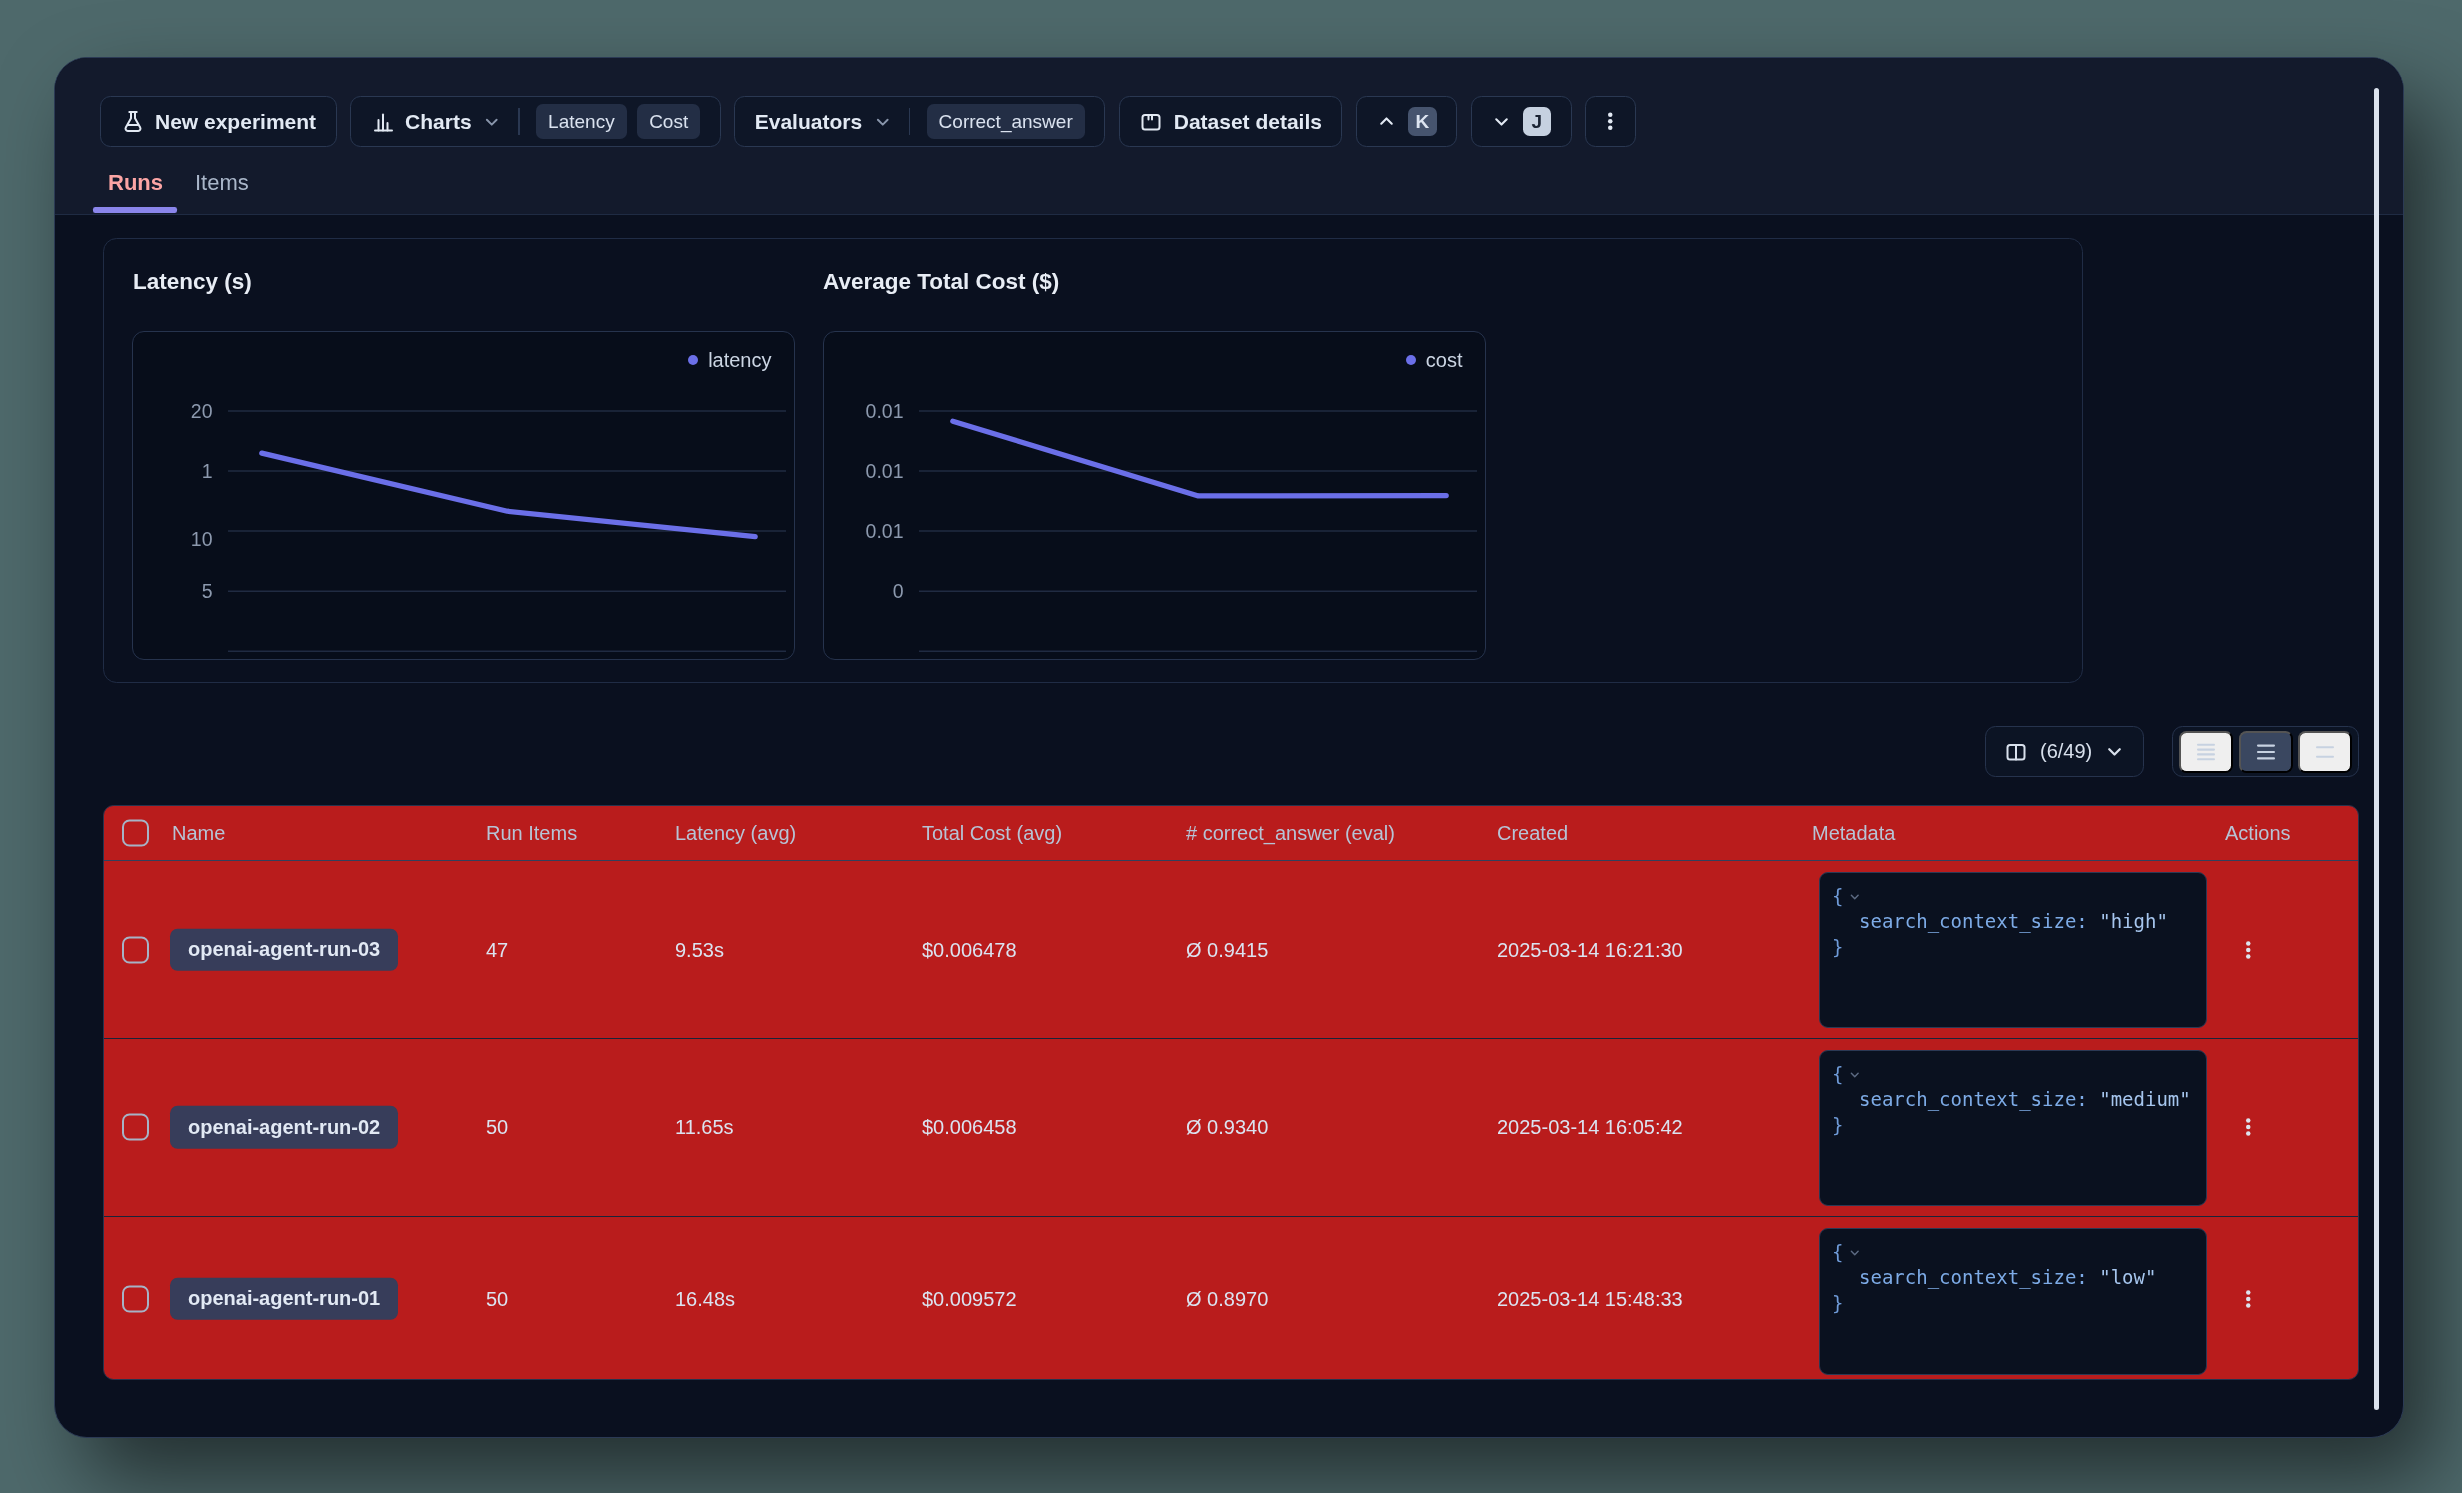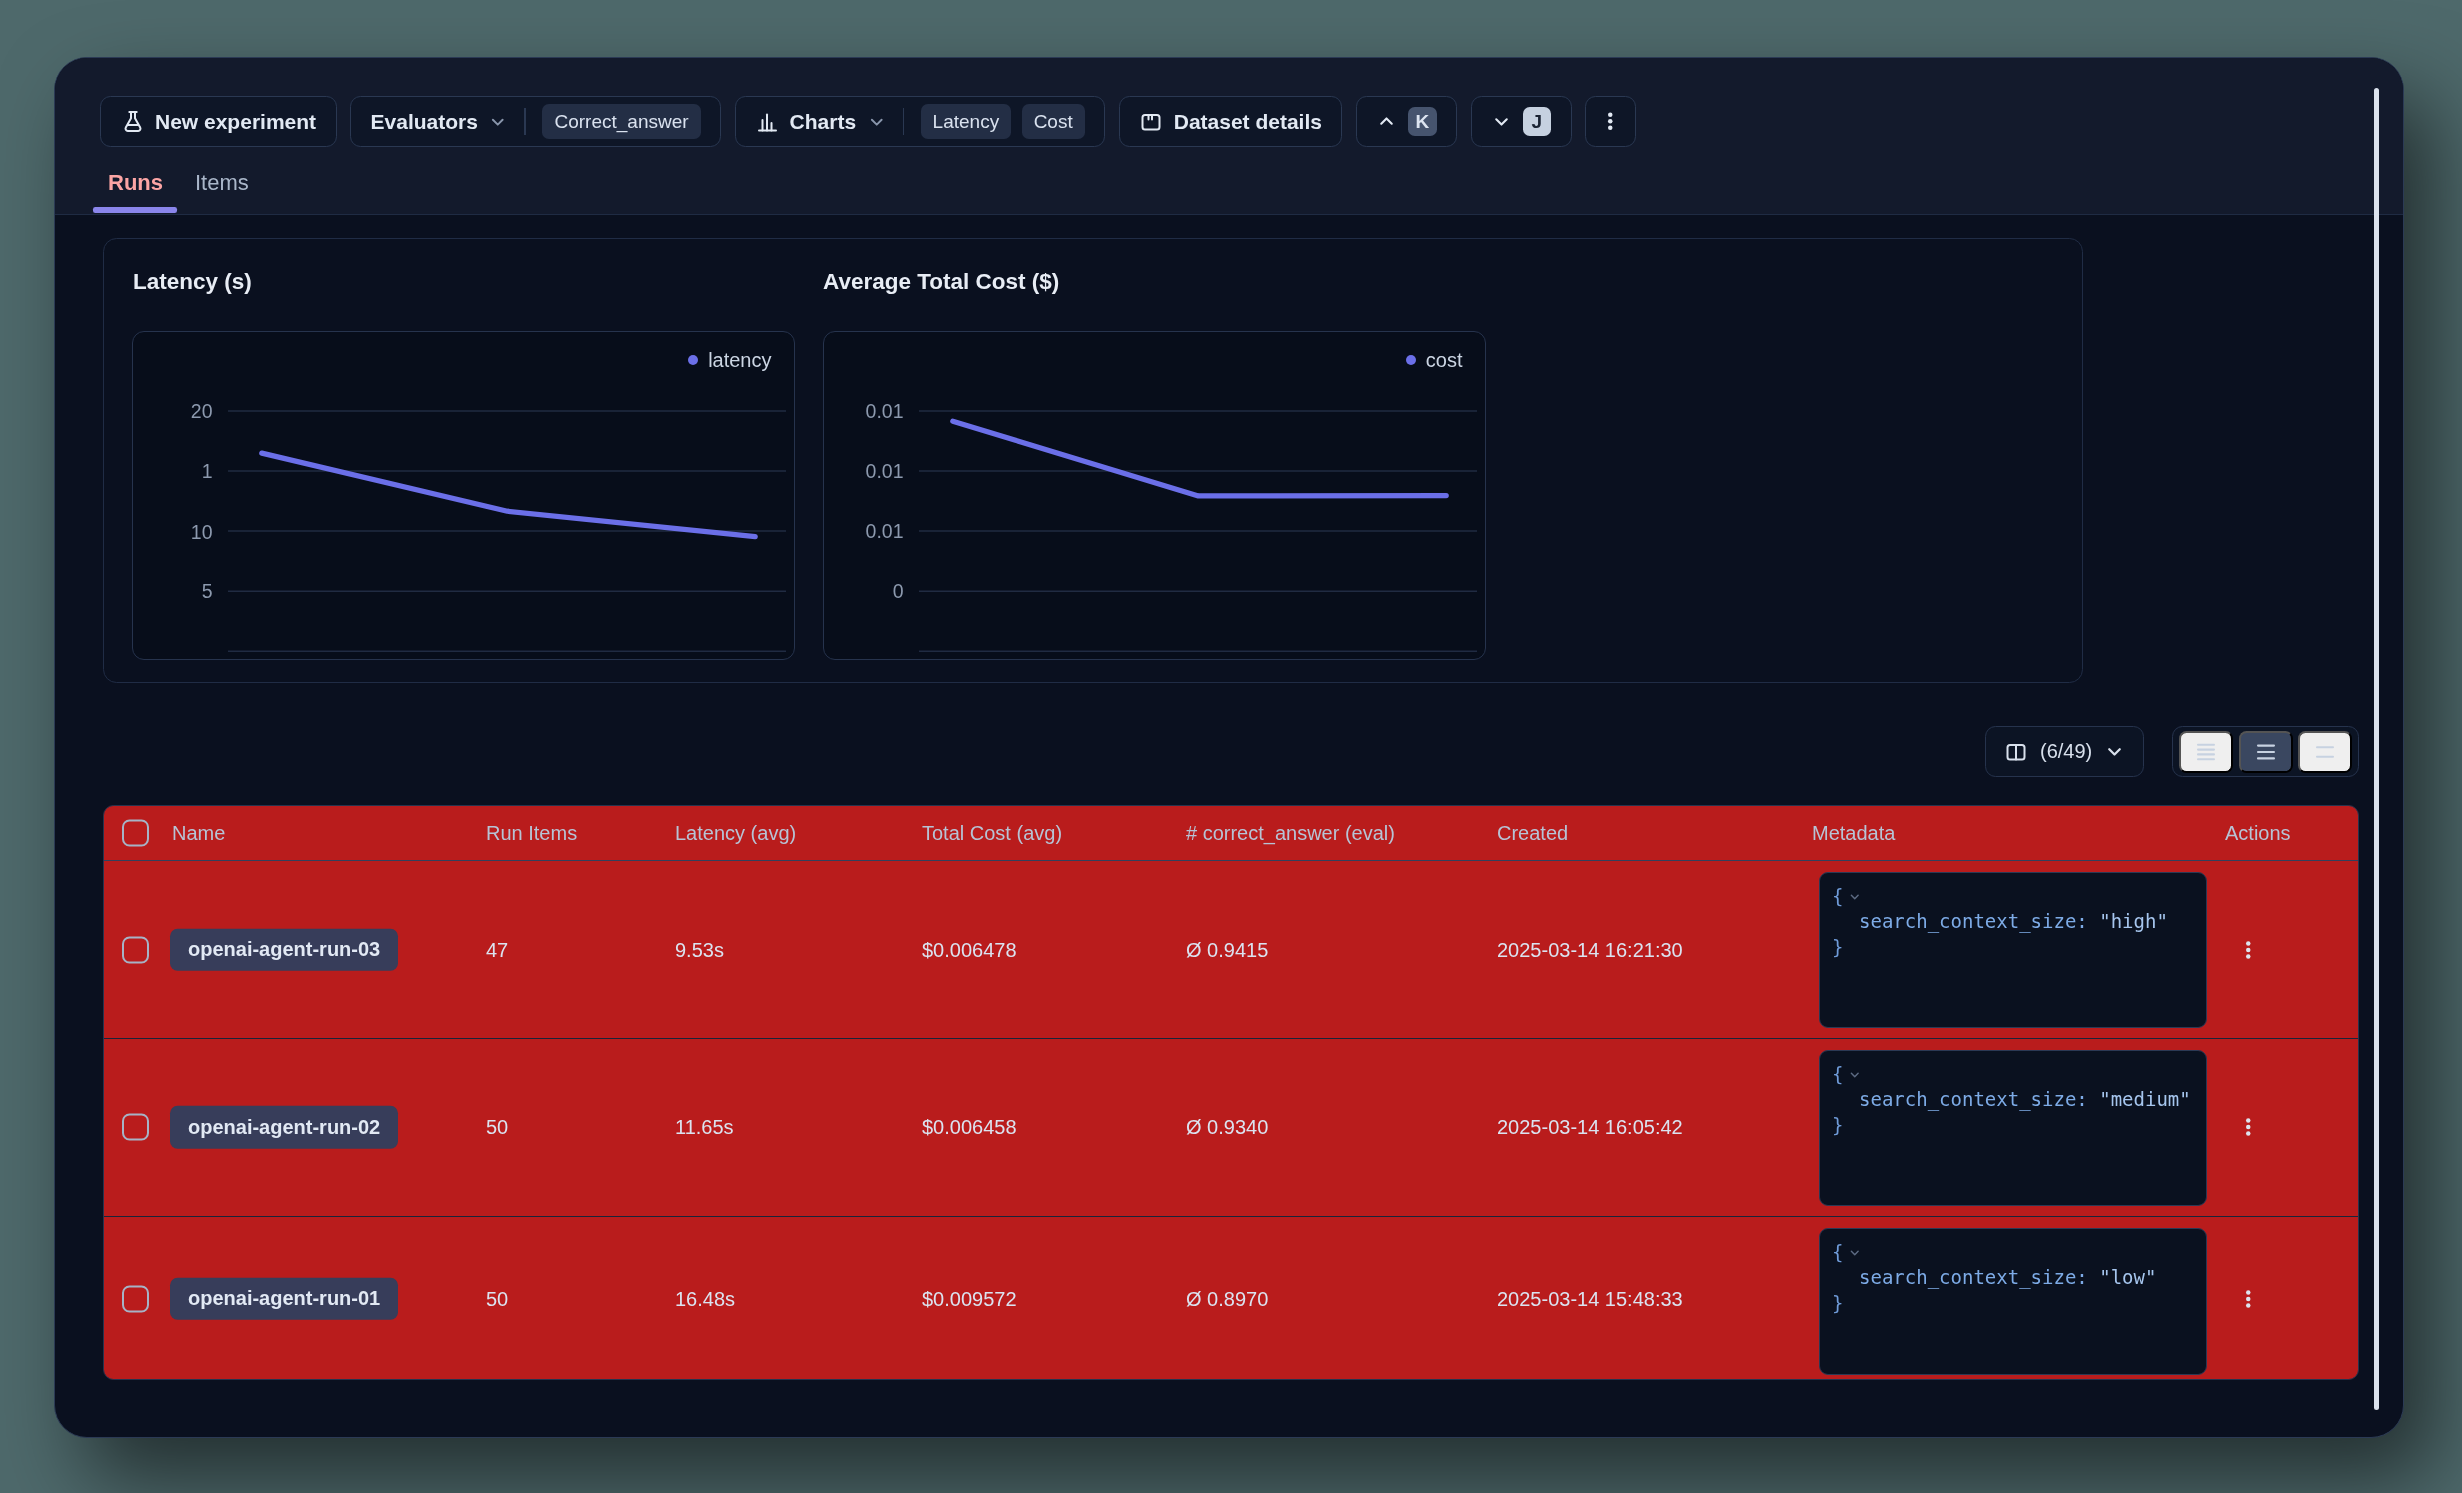--- a/index.html
+++ b/index.html
@@ -145,50 +145,50 @@
           <svg width="24" height="24" viewBox="0 0 24 24" fill="none" stroke="currentColor" stroke-width="2" stroke-linecap="round" stroke-linejoin="round">
             <path d="M10 2v6.3L4.8 17.6a2.3 2.3 0 0 0 2 3.4h10.4a2.3 2.3 0 0 0 2-3.4L14 8.3V2"></path>
             <path d="M8.3 2h7.4"></path>
               <path d="M7.2 15h9.6"></path>
           </svg>
         </span>
         <span>New experiment</span>
       </button>
 
       <div class="hbtn">
-        <span>Evaluators</span>
-        <span class="icon muted-icon">
-          <svg width="19.5" height="19.5" viewBox="0 0 24 24" fill="none" stroke="currentColor" stroke-width="2.4" stroke-linecap="round" stroke-linejoin="round">
-              <polyline points="6,9.5 12,15.5 18,9.5"></polyline>
-            </svg>
-        </span>
-        <span class="group-divider"></span>
-        <span class="pill">Correct_answer</span>
-      </div>
-
-      <div class="hbtn">
         <span class="icon">
           <svg width="24" height="24" viewBox="0 0 24 24" fill="none" stroke="currentColor" stroke-width="2" stroke-linecap="round">
             <path d="M4 20.5h17"></path>
               <path d="M7.5 20.5V10"></path>
               <path d="M12 20.5V4.5"></path>
               <path d="M16.5 20.5V13"></path>
           </svg>
         </span>
         <span>Charts</span>
         <span class="icon muted-icon">
           <svg width="19.5" height="19.5" viewBox="0 0 24 24" fill="none" stroke="currentColor" stroke-width="2.4" stroke-linecap="round" stroke-linejoin="round">
               <polyline points="6,9.5 12,15.5 18,9.5"></polyline>
             </svg>
         </span>
         <span class="group-divider"></span>
         <span class="pill">Latency</span>
         <span class="pill">Cost</span>
       </div>
 
+      <div class="hbtn">
+        <span>Evaluators</span>
+        <span class="icon muted-icon">
+          <svg width="19.5" height="19.5" viewBox="0 0 24 24" fill="none" stroke="currentColor" stroke-width="2.4" stroke-linecap="round" stroke-linejoin="round">
+              <polyline points="6,9.5 12,15.5 18,9.5"></polyline>
+            </svg>
+        </span>
+        <span class="group-divider"></span>
+        <span class="pill">Correct_answer</span>
+      </div>
+
       <button class="hbtn">
         <span class="icon">
           <svg width="24" height="24" viewBox="0 0 24 24" fill="none" stroke="currentColor" stroke-width="2" stroke-linecap="round" stroke-linejoin="round">
             <rect x="3.5" y="5" width="17" height="14.5" rx="2.5"></rect>
             <path d="M9.5 5v4.5"></path>
               <path d="M13 5v4.5"></path>
           </svg>
         </span>
         <span>Dataset details</span>
       </button>
@@ -237,21 +237,21 @@
     <div class="chart-title" style="left:29px">Latency (s)</div>
     <div class="chart-title" style="left:719px">Average Total Cost ($)</div>
 
     <div class="chart-card" style="left:28px">
       <div class="legend">
         <span class="legend-dot"></span>
         <span>latency</span>
       </div>
       <div class="tick" style="top:67px">20</div>
       <div class="tick" style="top:127px">1</div>
-      <div class="tick" style="top:188px">10</div>
+      <div class="tick" style="top:195px">10</div>
       <div class="tick" style="top:247px">5</div>
       <svg class="plot" viewBox="0 0 743 438">
         <g stroke="#202b42" stroke-width="2">
           <line x1="0" y1="105" x2="743" y2="105"></line>
           <line x1="0" y1="185" x2="743" y2="185"></line>
           <line x1="0" y1="265" x2="743" y2="265"></line>
           <line x1="0" y1="345" x2="743" y2="345"></line>
           <line x1="0" y1="425" x2="743" y2="425"></line>
         </g>
         <polyline fill="none" stroke-width="7" stroke-linecap="round" stroke-linejoin="round" points="45,161.3 372,238.6 702,272.5" stroke="#6b6fe8"></polyline>

